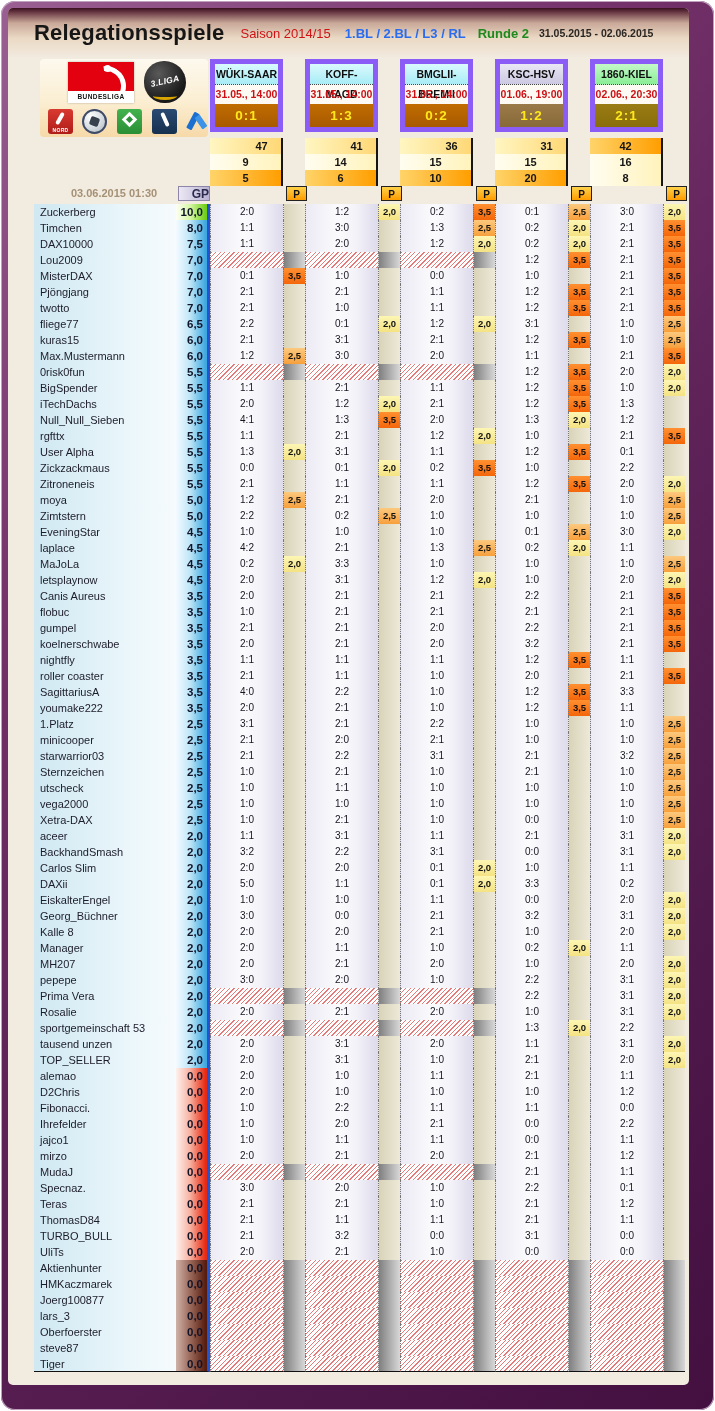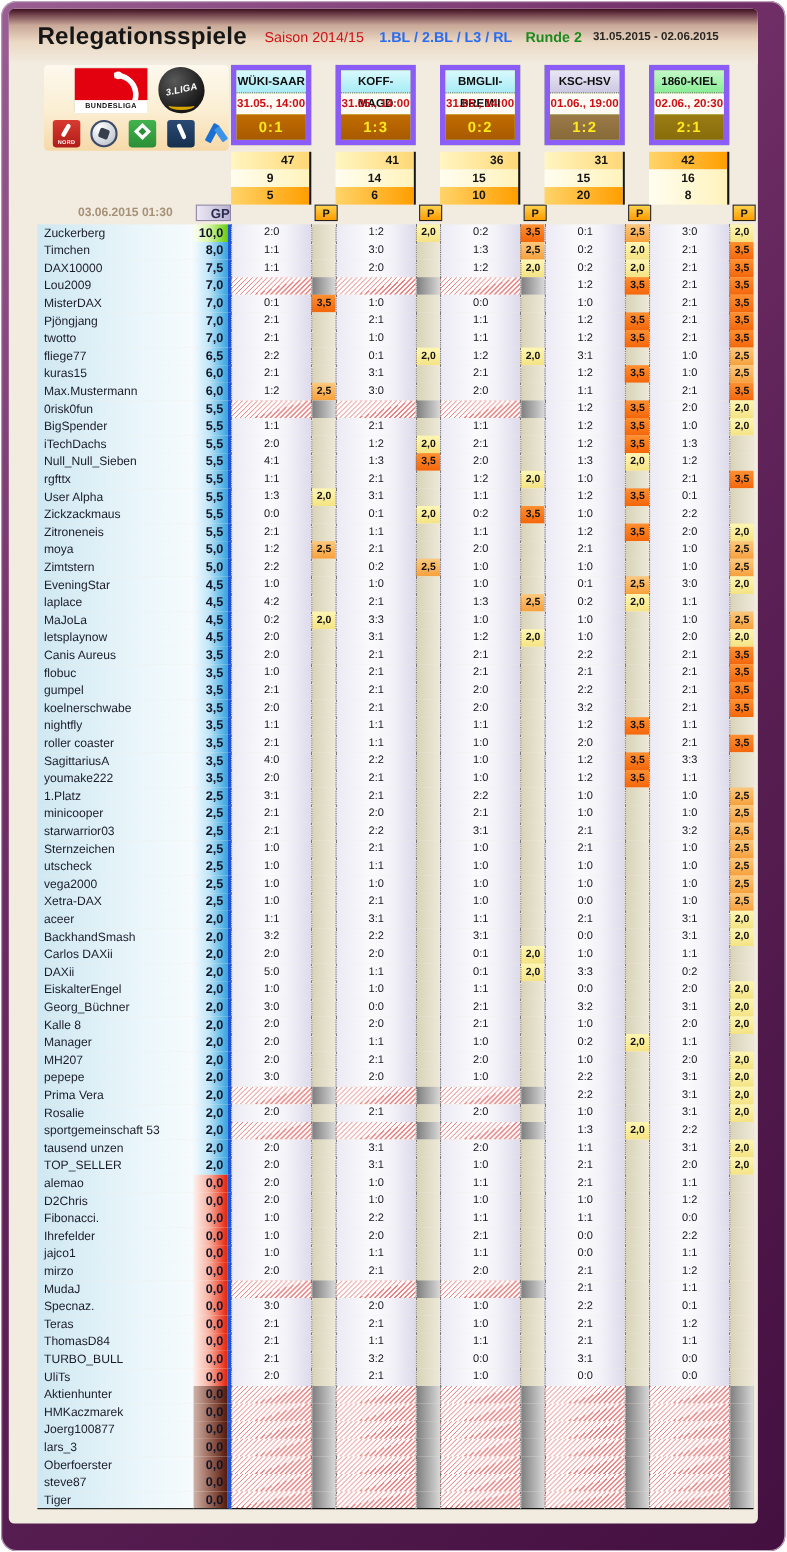--- a/index.html
+++ b/index.html
@@ -778,21 +778,21 @@
           <div class="cell-score">2:2</div>
           <div class="cell-p p-none"></div>
           <div class="cell-score">3:1</div>
           <div class="cell-p p-none"></div>
           <div class="cell-score">0:0</div>
           <div class="cell-p p-none"></div>
           <div class="cell-score">3:1</div>
           <div class="cell-p p-20">2,0</div>
         </div>
         <div class="row">
-          <div class="cell-name">Carlos DAXii</div>
+          <div class="cell-name">Carlos Slim</div>
           <div class="cell-gp gp-blue">2,0</div>
           <div class="cell-score">2:0</div>
           <div class="cell-p p-none"></div>
           <div class="cell-score">2:0</div>
           <div class="cell-p p-none"></div>
           <div class="cell-score">0:1</div>
           <div class="cell-p p-20">2,0</div>
           <div class="cell-score">1:0</div>
           <div class="cell-p p-none"></div>
           <div class="cell-score">1:1</div>

